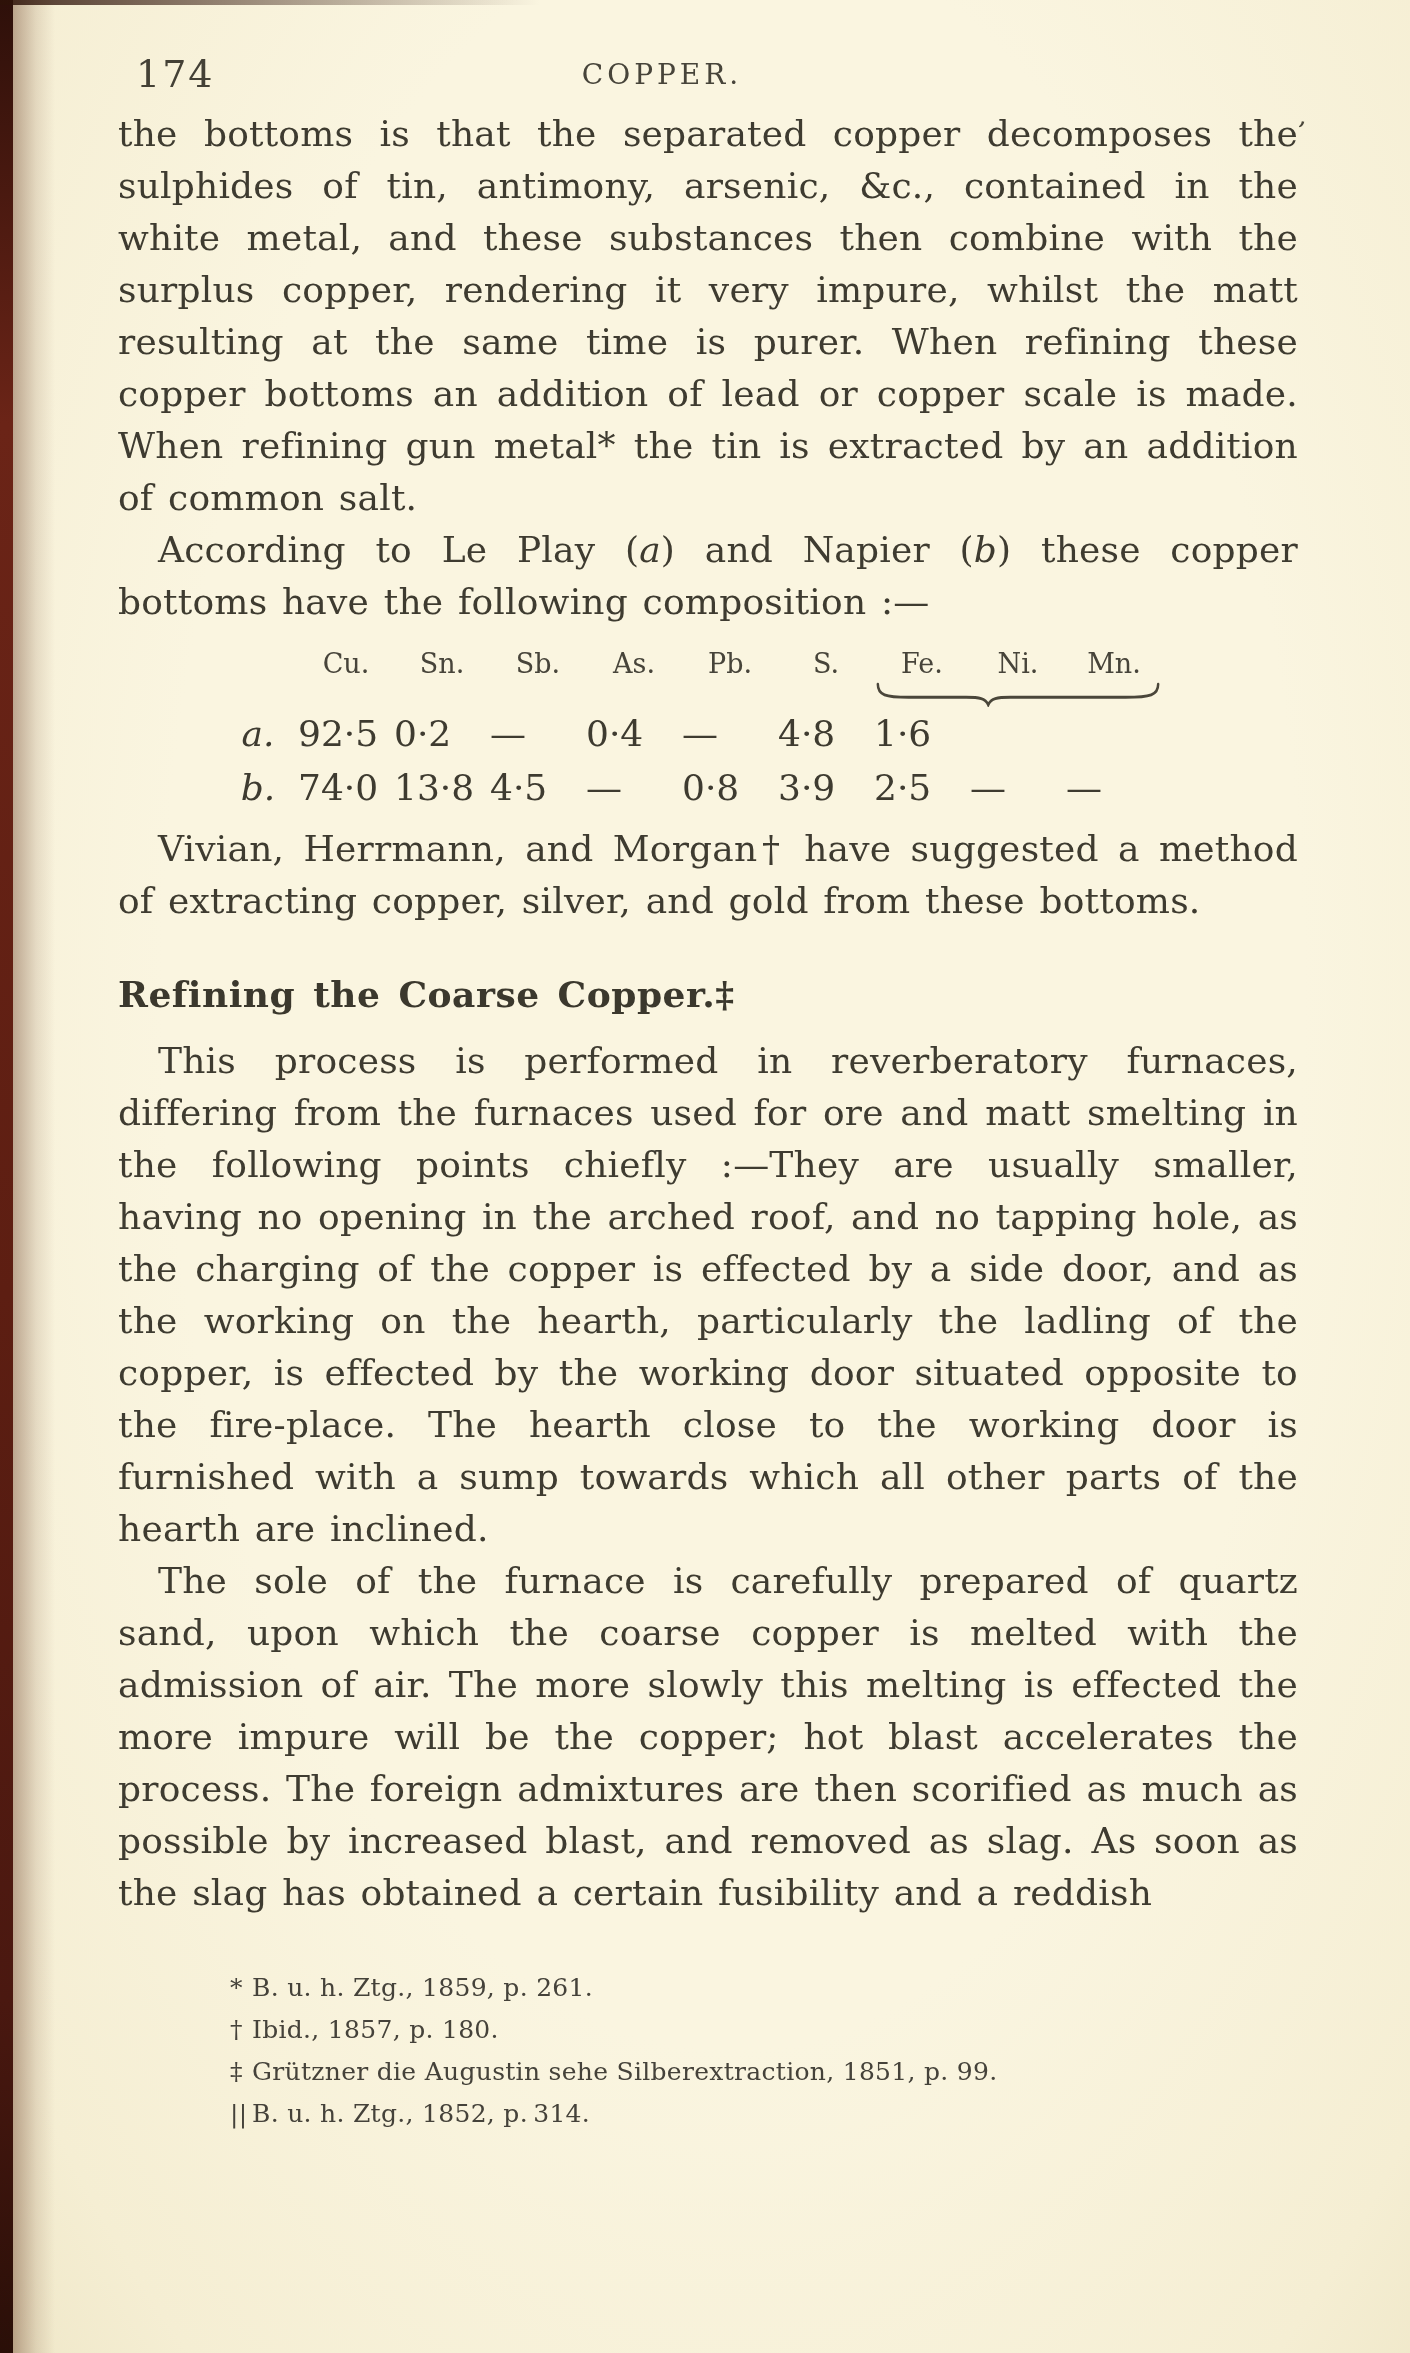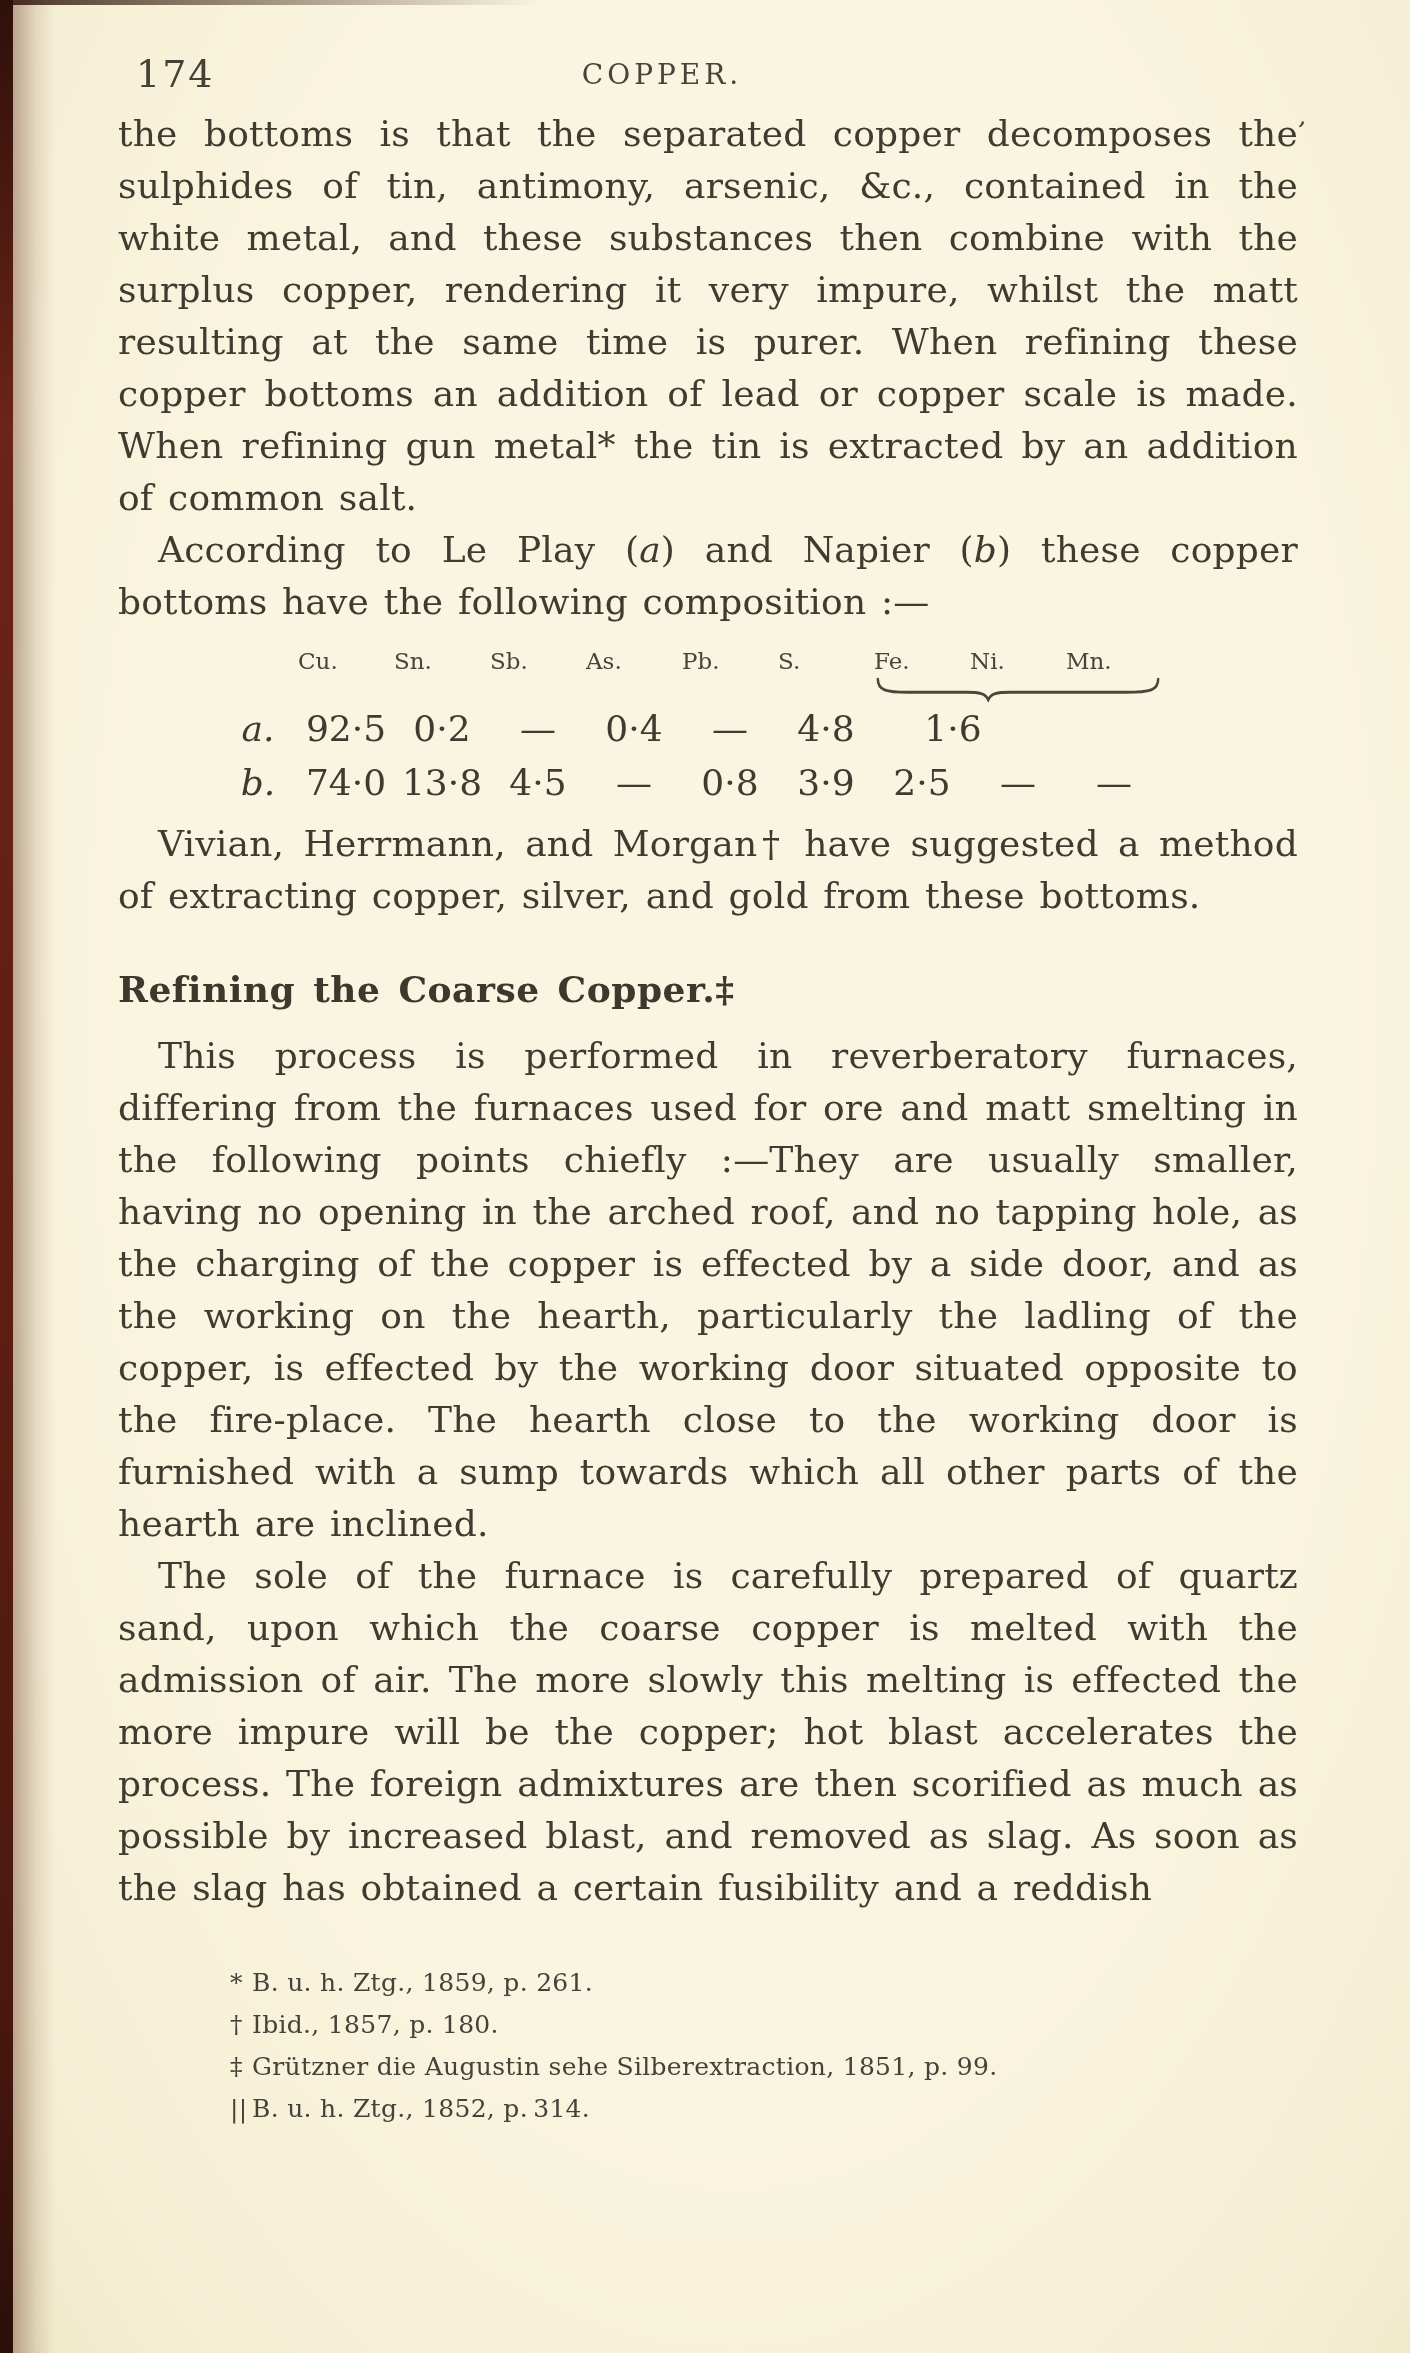--- a/index.html
+++ b/index.html
@@ -52,26 +52,26 @@
   .para i { font-style: italic; }
 
   
   .comp-table {
     margin: 14px 0 8px 100px; width: 944px;
     display: grid;
     grid-template-columns: 80px repeat(9, 96px);
     align-items: center;
   }
   .comp-table .th {
-    font-size: 23px; text-align: left; color: #47443a; padding: 6px 0 2px;
+    font-size: 27px; text-align: center; color: #47443a; padding: 6px 0 2px;
   }
   .comp-table .brace-cell { grid-column: 8 / 11; height: 26px; }
   .comp-table .brace-cell svg { width: 100%; height: 100%; display: block; }
   .comp-table .td {
-    font-size: 36px; text-align: center; height: 54px; line-height: 54px;
+    font-size: 36px; text-align: left; height: 54px; line-height: 54px;
   }
   .comp-table .row-label { font-style: italic; text-align: center; }
   .comp-table .grouped { grid-column: 8 / 11; padding-right: 130px; }
 
   .section-heading {
     margin: 46px 0 20px; 
     font-size: 36px; font-weight: bold; letter-spacing: 0.5px; word-spacing: 5px;
     color: #3b382d;
   }
   .footnotes { margin: 48px 0 0 112px; }

